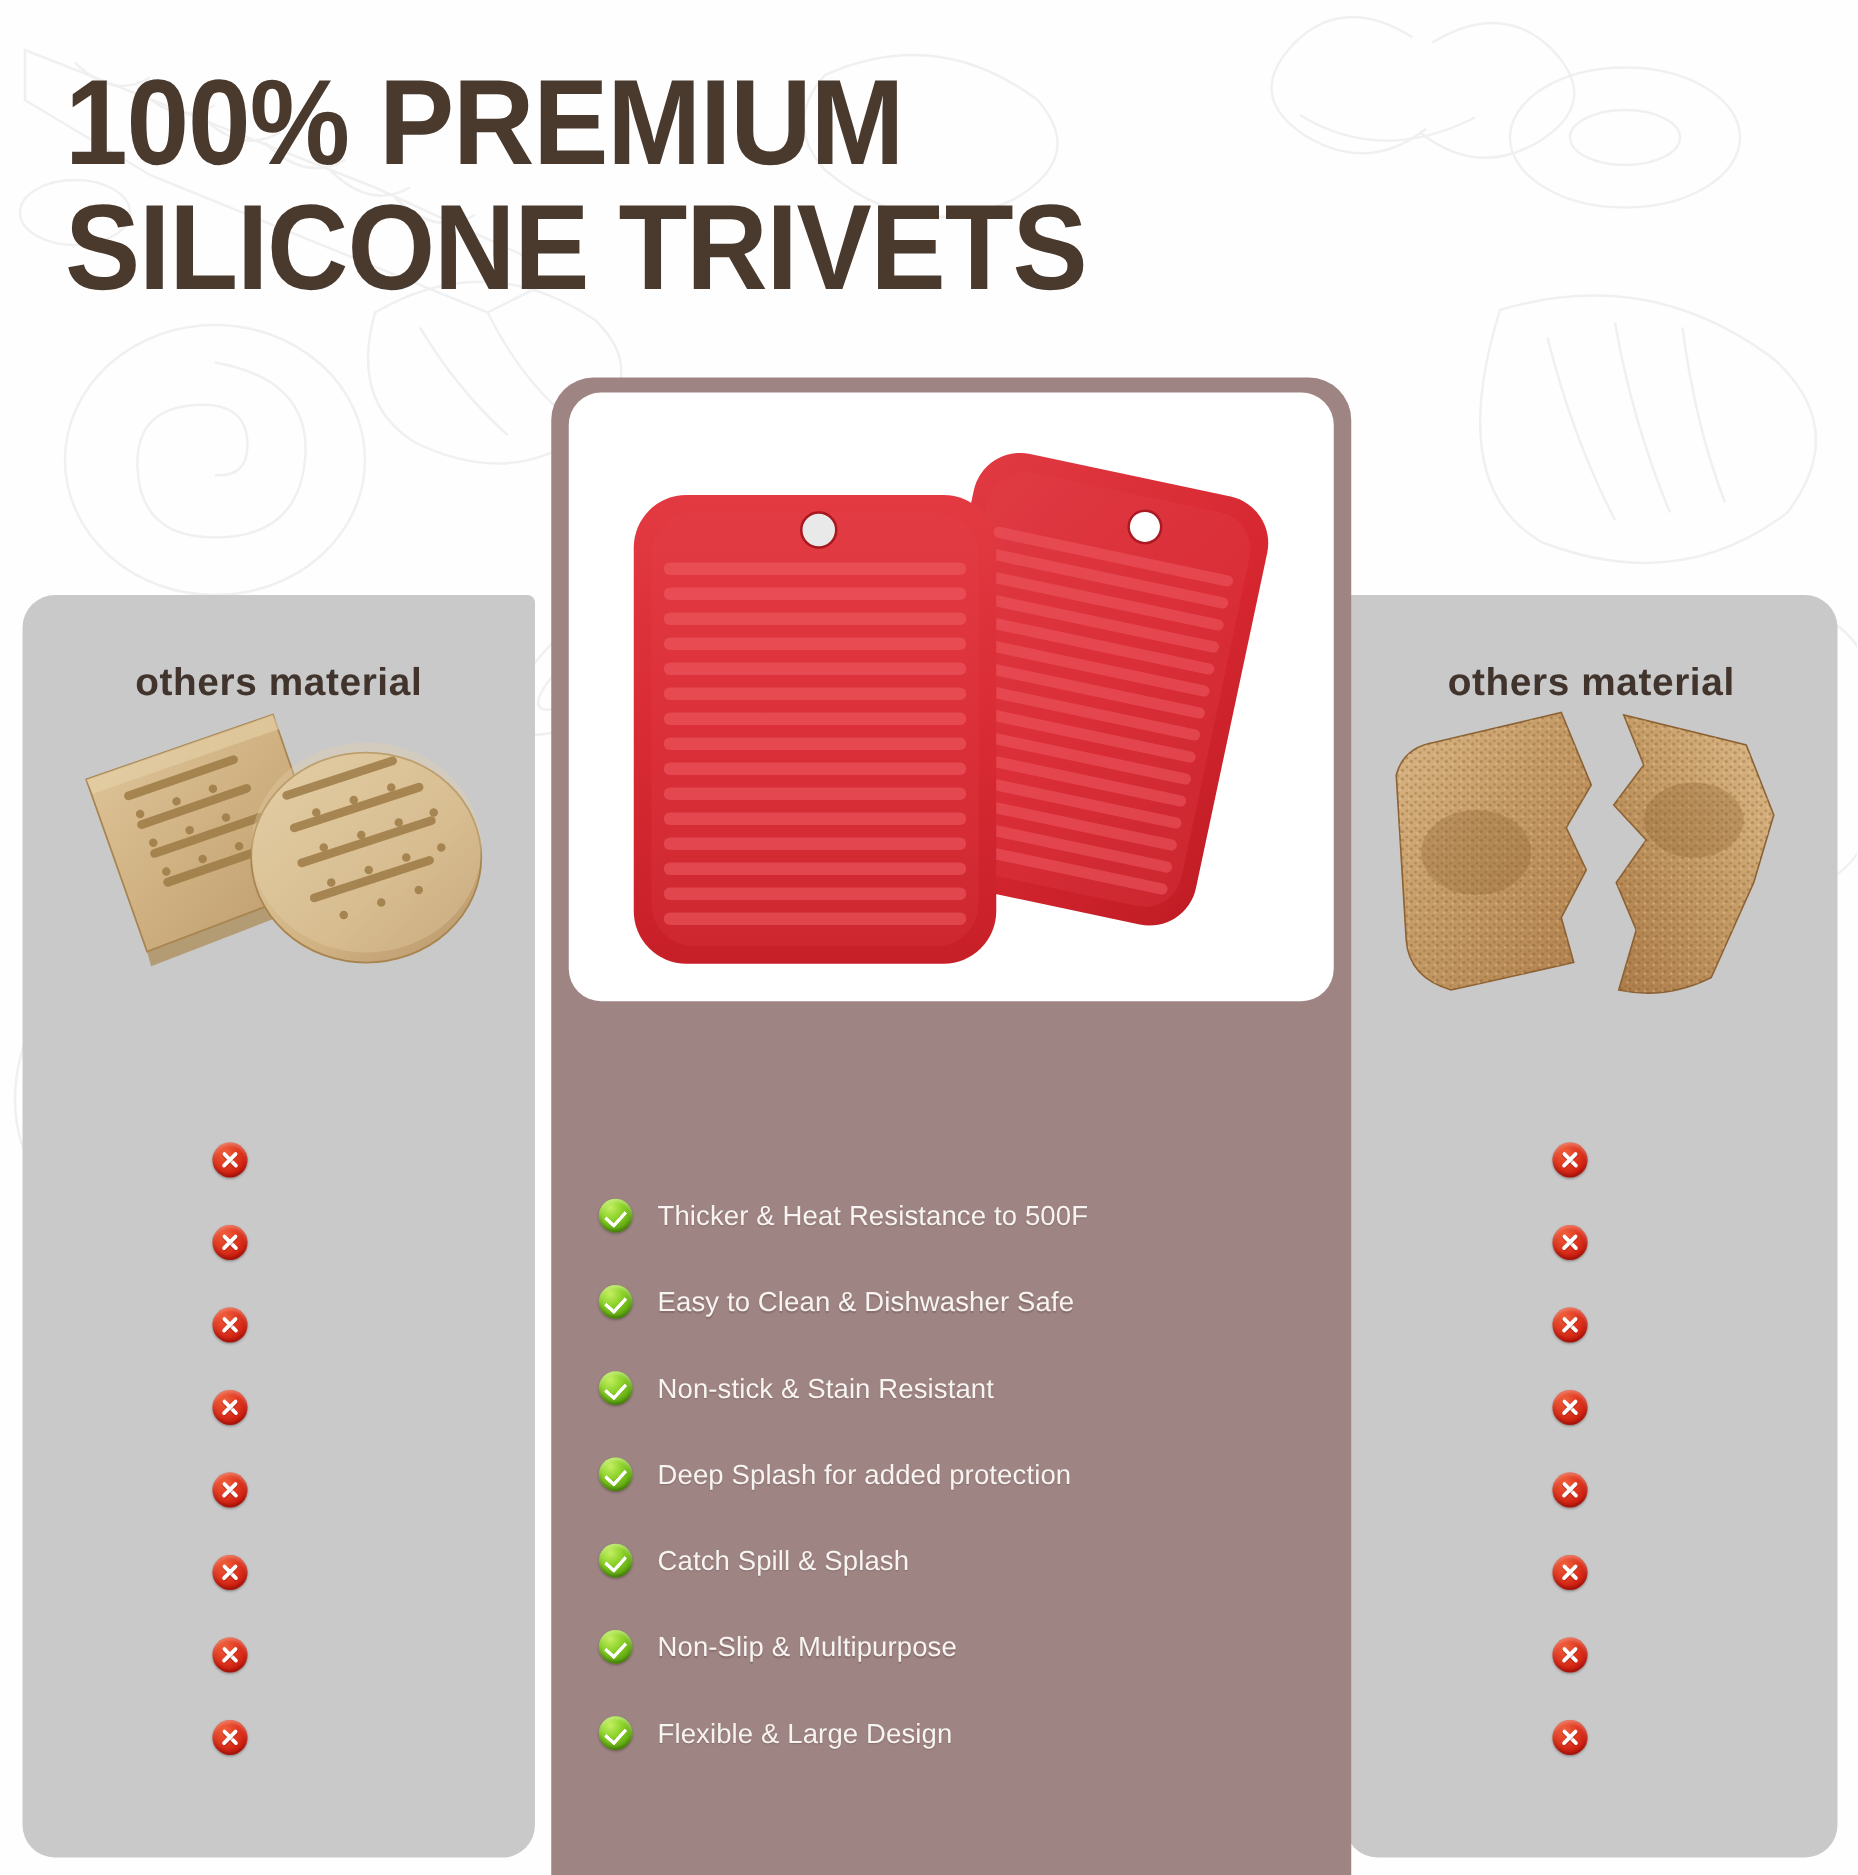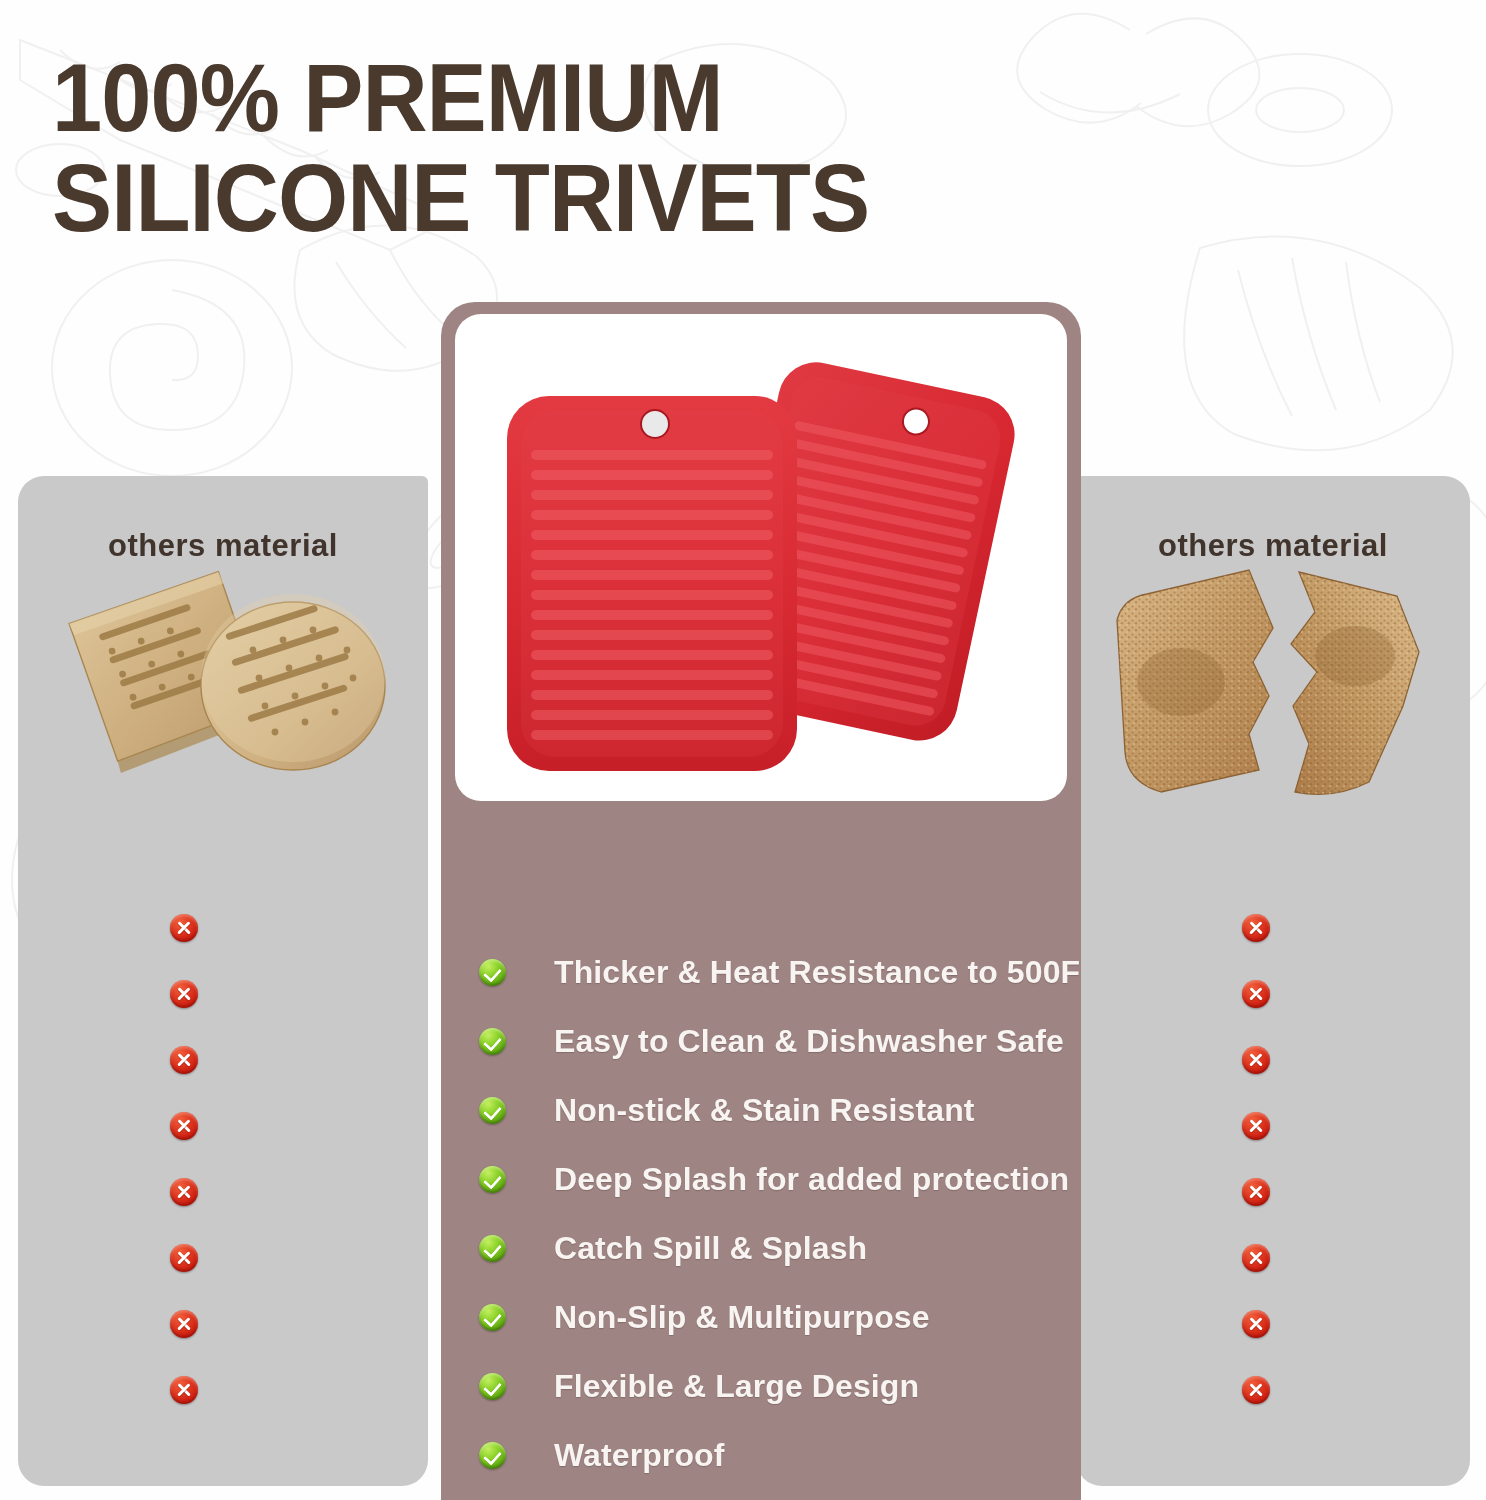--- a/index.html
+++ b/index.html
@@ -154,26 +154,25 @@
     position:absolute;
     left:8px; top:6px;
     width:8px; height:13px;
     border:solid #ffffff;
     border-width:0 3.4px 3.4px 0;
     transform:rotate(42deg);
     border-radius:1px;
   }
   .feature-text{
     color:#f7f4f2;
-    font-size:32px;
-    font-weight:bold;
+    font-size:22px;
+    font-weight:normal;
     letter-spacing:.1px;
     white-space:nowrap;
     text-shadow:0 1px 1px rgba(60,40,38,.25);
-    margin-left:28px;
   }
 </style>
 </head>
 <body>
 
 <div id="stage">
 
   <div class="bg-sketch">
     <svg viewBox="0 0 1486 1500" preserveAspectRatio="none" aria-hidden="true">
       <g fill="none" stroke="#e3e3e3" stroke-width="2">
@@ -451,20 +450,16 @@
         <span class="feature-text">Catch Spill &amp; Splash</span>
       </div>
       <div class="feature-row">
         <span class="check-badge"></span>
         <span class="feature-text">Non-Slip &amp; Multipurpose</span>
       </div>
       <div class="feature-row">
         <span class="check-badge"></span>
         <span class="feature-text">Flexible &amp; Large Design</span>
       </div>
-      <div class="feature-row">
-        <span class="check-badge"></span>
-        <span class="feature-text">Waterproof</span>
-      </div>
     </div>
 
   </div>
 </div>
 
 </body></html>

